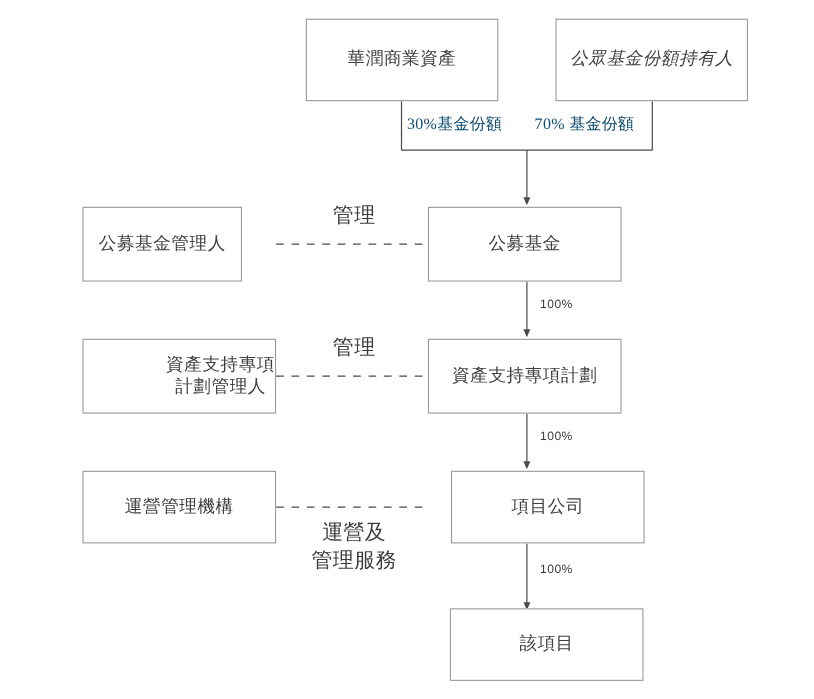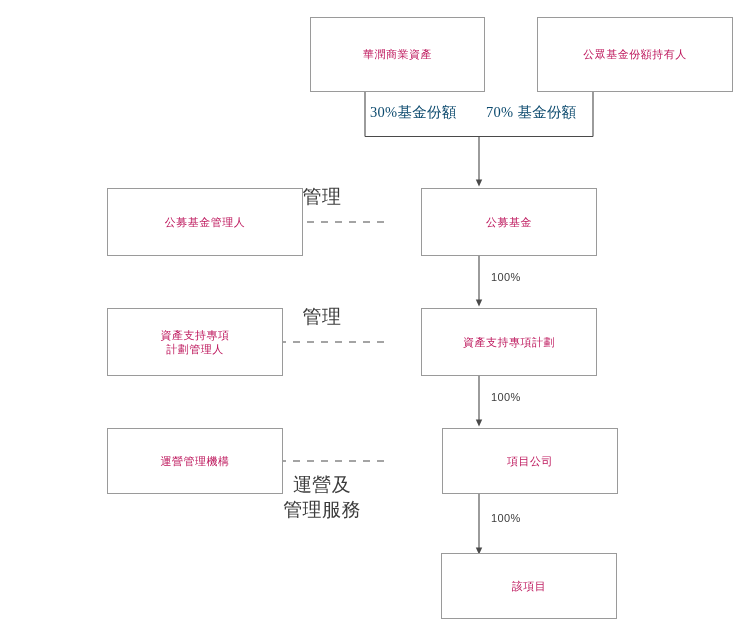--- a/index.html
+++ b/index.html
@@ -28,25 +28,24 @@
   .node {
     position: absolute;
     box-sizing: border-box;
     border: 1px solid #9a9a9a;
     background: #ffffff;
     display: flex;
     align-items: center;
     justify-content: center;
     text-align: center;
     line-height: 1.28;
-    font-size: 11px;
-    color: #be185d;
+    font-size: 16px;
+    color: #404040;
     letter-spacing: 0.5px;
     z-index: 2;
-    margin-left: 32px;
   }
   .node .node-text {
     display: block;
     white-space: pre-line;
   }
   .edge-label {
     position: absolute;
     font-size: 19px;
     color: #3c3c3c;
     white-space: pre-line;
@@ -96,33 +95,33 @@
 
     <path d="M 251 222 L 389 222" stroke="#4a4a4a" stroke-width="1.1" fill="none" stroke-dasharray="7 7"></path>
     <path d="M 251 342 L 389 342" stroke="#4a4a4a" stroke-width="1.1" fill="none" stroke-dasharray="7 7"></path>
     <path d="M 251 461 L 389 461" stroke="#4a4a4a" stroke-width="1.1" fill="none" stroke-dasharray="7 7"></path>
   </svg>
 
   <div class="node" style="left:278px; top:17px; width:175px; height:75px;">
     <span class="node-text">華潤商業資產</span>
   </div>
 
-  <div class="node" style="left:505px; top:17px; width:196px; height:75px;">
+  <div class="node" style="left:505px; top:17px; width:175px; height:75px;font-style:italic;">
     <span class="node-text">公眾基金份額持有人</span>
   </div>
 
-  <div class="node" style="left:75px; top:188px; width:196px; height:68px;">
+  <div class="node" style="left:75px; top:188px; width:145px; height:68px;">
     <span class="node-text">公募基金管理人</span>
   </div>
 
   <div class="node" style="left:389px; top:188px; width:176px; height:68px;text-align:center;">
     <span class="node-text">公募基金</span>
   </div>
 
-  <div class="node" style="left:75px; top:308px; width:176px; height:68px;">
+  <div class="node" style="left:75px; top:308px; width:176px; height:68px;justify-content:flex-end;">
     <span class="node-text">資產支持專項
 計劃管理人</span>
   </div>
 
   <div class="node" style="left:389px; top:308px; width:176px; height:68px;">
     <span class="node-text">資產支持專項計劃</span>
   </div>
 
   <div class="node" style="left:75px; top:428px; width:176px; height:66px;">
     <span class="node-text">運營管理機構</span>

